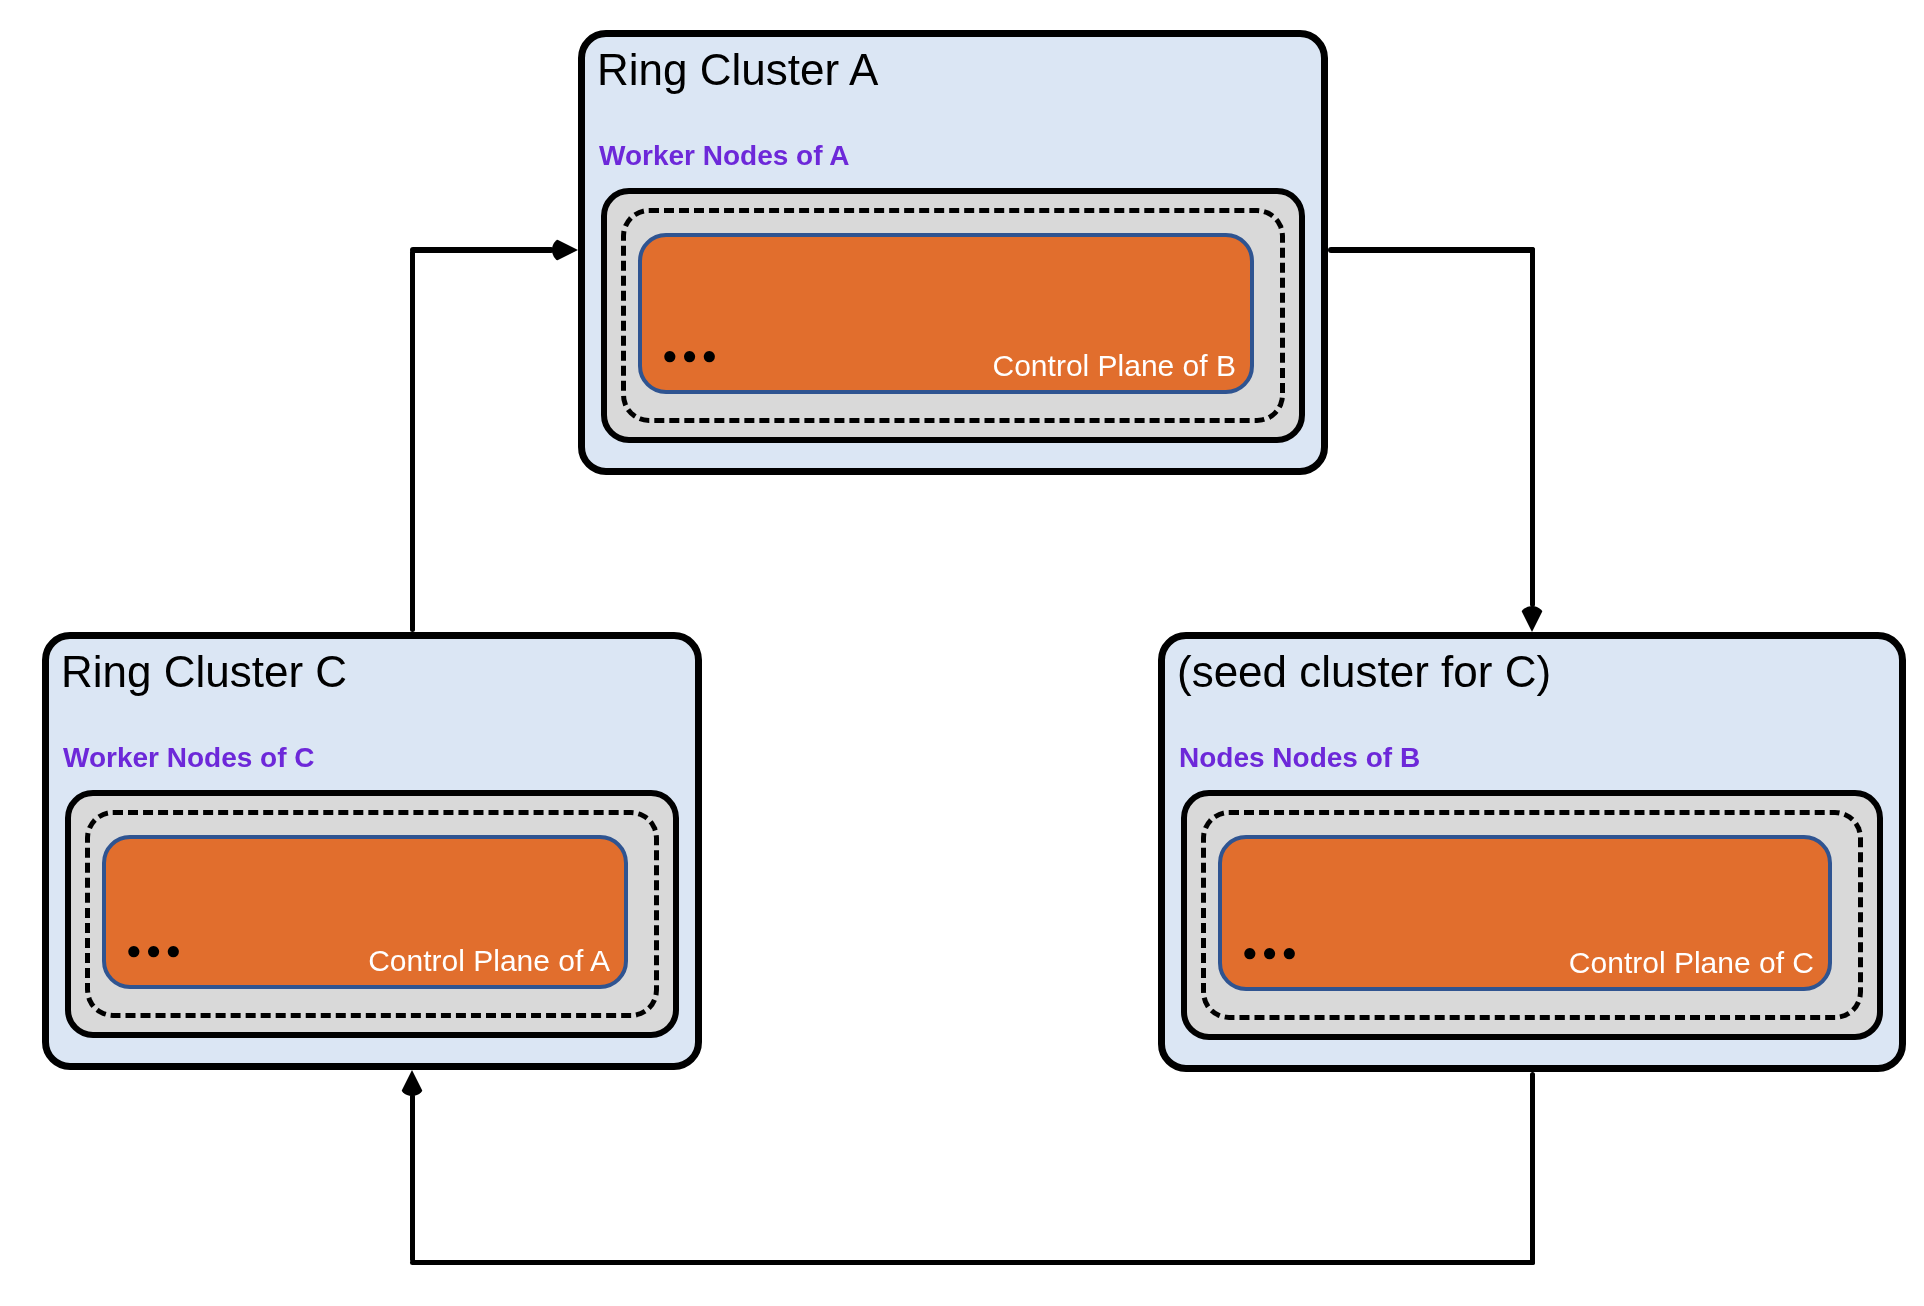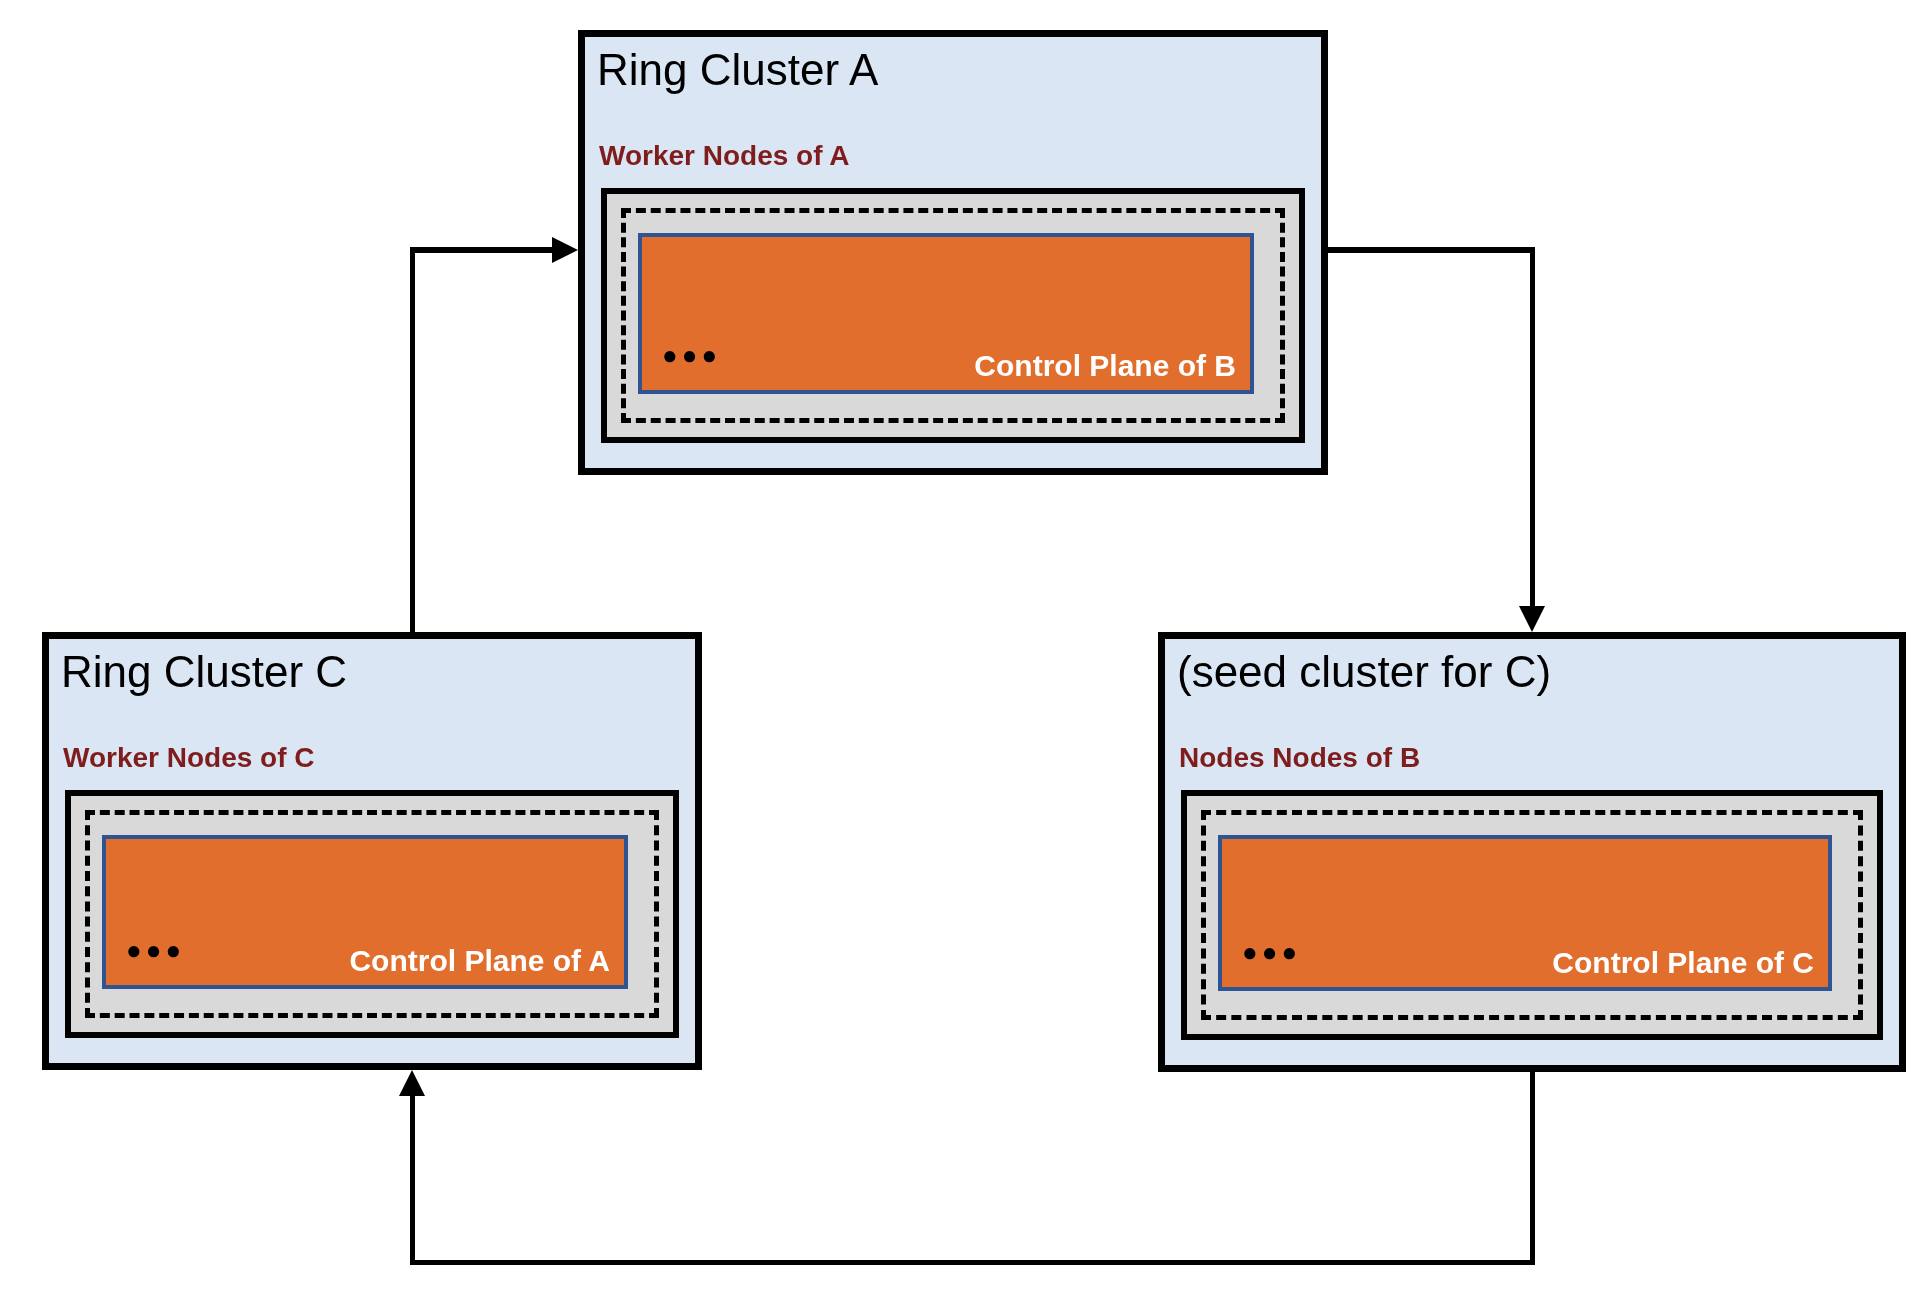--- a/index.html
+++ b/index.html
@@ -3,21 +3,21 @@
 <meta charset="utf-8">
 <style>
   :root {
     --cluster-fill: #dbe6f4;
     --worker-fill: #d9d9d9;
     --cp-fill: #e16e2d;
     --cp-border: #2f5491;
     --outline: #000000;
     --cp-text: #ffffff;
   }
-  * { margin: 0; padding: 0; box-sizing: border-box; }
+  * { margin: 0; padding: 0; box-sizing: border-box; border-radius: 28px; }
   html, body { background: #ffffff; }
   body {
     font-family: "Liberation Sans", "DejaVu Sans", sans-serif;
     width: 1924px; height: 1306px; position: relative; overflow: hidden;
   }
   .canvas { position: absolute; left: 0; top: 0; width: 1924px; height: 1306px; }
 
   
   .cluster {
     position: absolute;
@@ -28,21 +28,21 @@
   .cluster-c { left: 42px;  top: 632px; width: 660px; height: 438px; }
   .cluster-b { left: 1158px; top: 632px; width: 748px; height: 440px; }
 
   .title-row {
     display: flex; justify-content: space-between; align-items: baseline;
     padding: 8px 10px 0 12px;
     font-size: 44px; line-height: 1.15; color: #000; white-space: nowrap;
   }
   .worker-label {
     position: absolute; left: 14px; top: 103px;
-    font-size: 28px; font-weight: bold; color: #7f1d1d; white-space: nowrap;
+    font-size: 28px; font-weight: bold; color: #6d28d9; white-space: nowrap;
   }
   .worker-box {
     position: absolute; left: 16px; right: 16px; top: 151px; bottom: 25px;
     background: var(--worker-fill);
     border: 6px solid var(--outline);
   }
   .dashed-boundary {
     position: absolute; left: 14px; right: 14px; top: 14px; bottom: 14px;
     border: 5px dashed var(--outline);
   }
@@ -51,21 +51,21 @@
     background: var(--cp-fill);
     border: 4px solid var(--cp-border);
     display: flex; justify-content: space-between; align-items: flex-end;
     padding: 0 14px 6px 20px;
   }
   .dots {
     font-size: 26px; letter-spacing: 4px; line-height: 1; color: #000;
     margin-bottom: 16px;
   }
   .cp-label {
-    font-size: 30px; font-weight: bold; color: var(--cp-text);
+    font-size: 30px; font-weight: normal; color: var(--cp-text);
     line-height: 1.2; white-space: nowrap;
   }
 
   
   .seg { position: absolute; background: var(--outline); }
   
   .seg-ca-v { left: 410px; top: 250px; width: 5px; height: 382px; }
   .seg-ca-h { left: 410px; top: 247px; width: 144px; height: 6px; }
   .head-ca {
     position: absolute; left: 552px; top: 237px; width: 0; height: 0;

